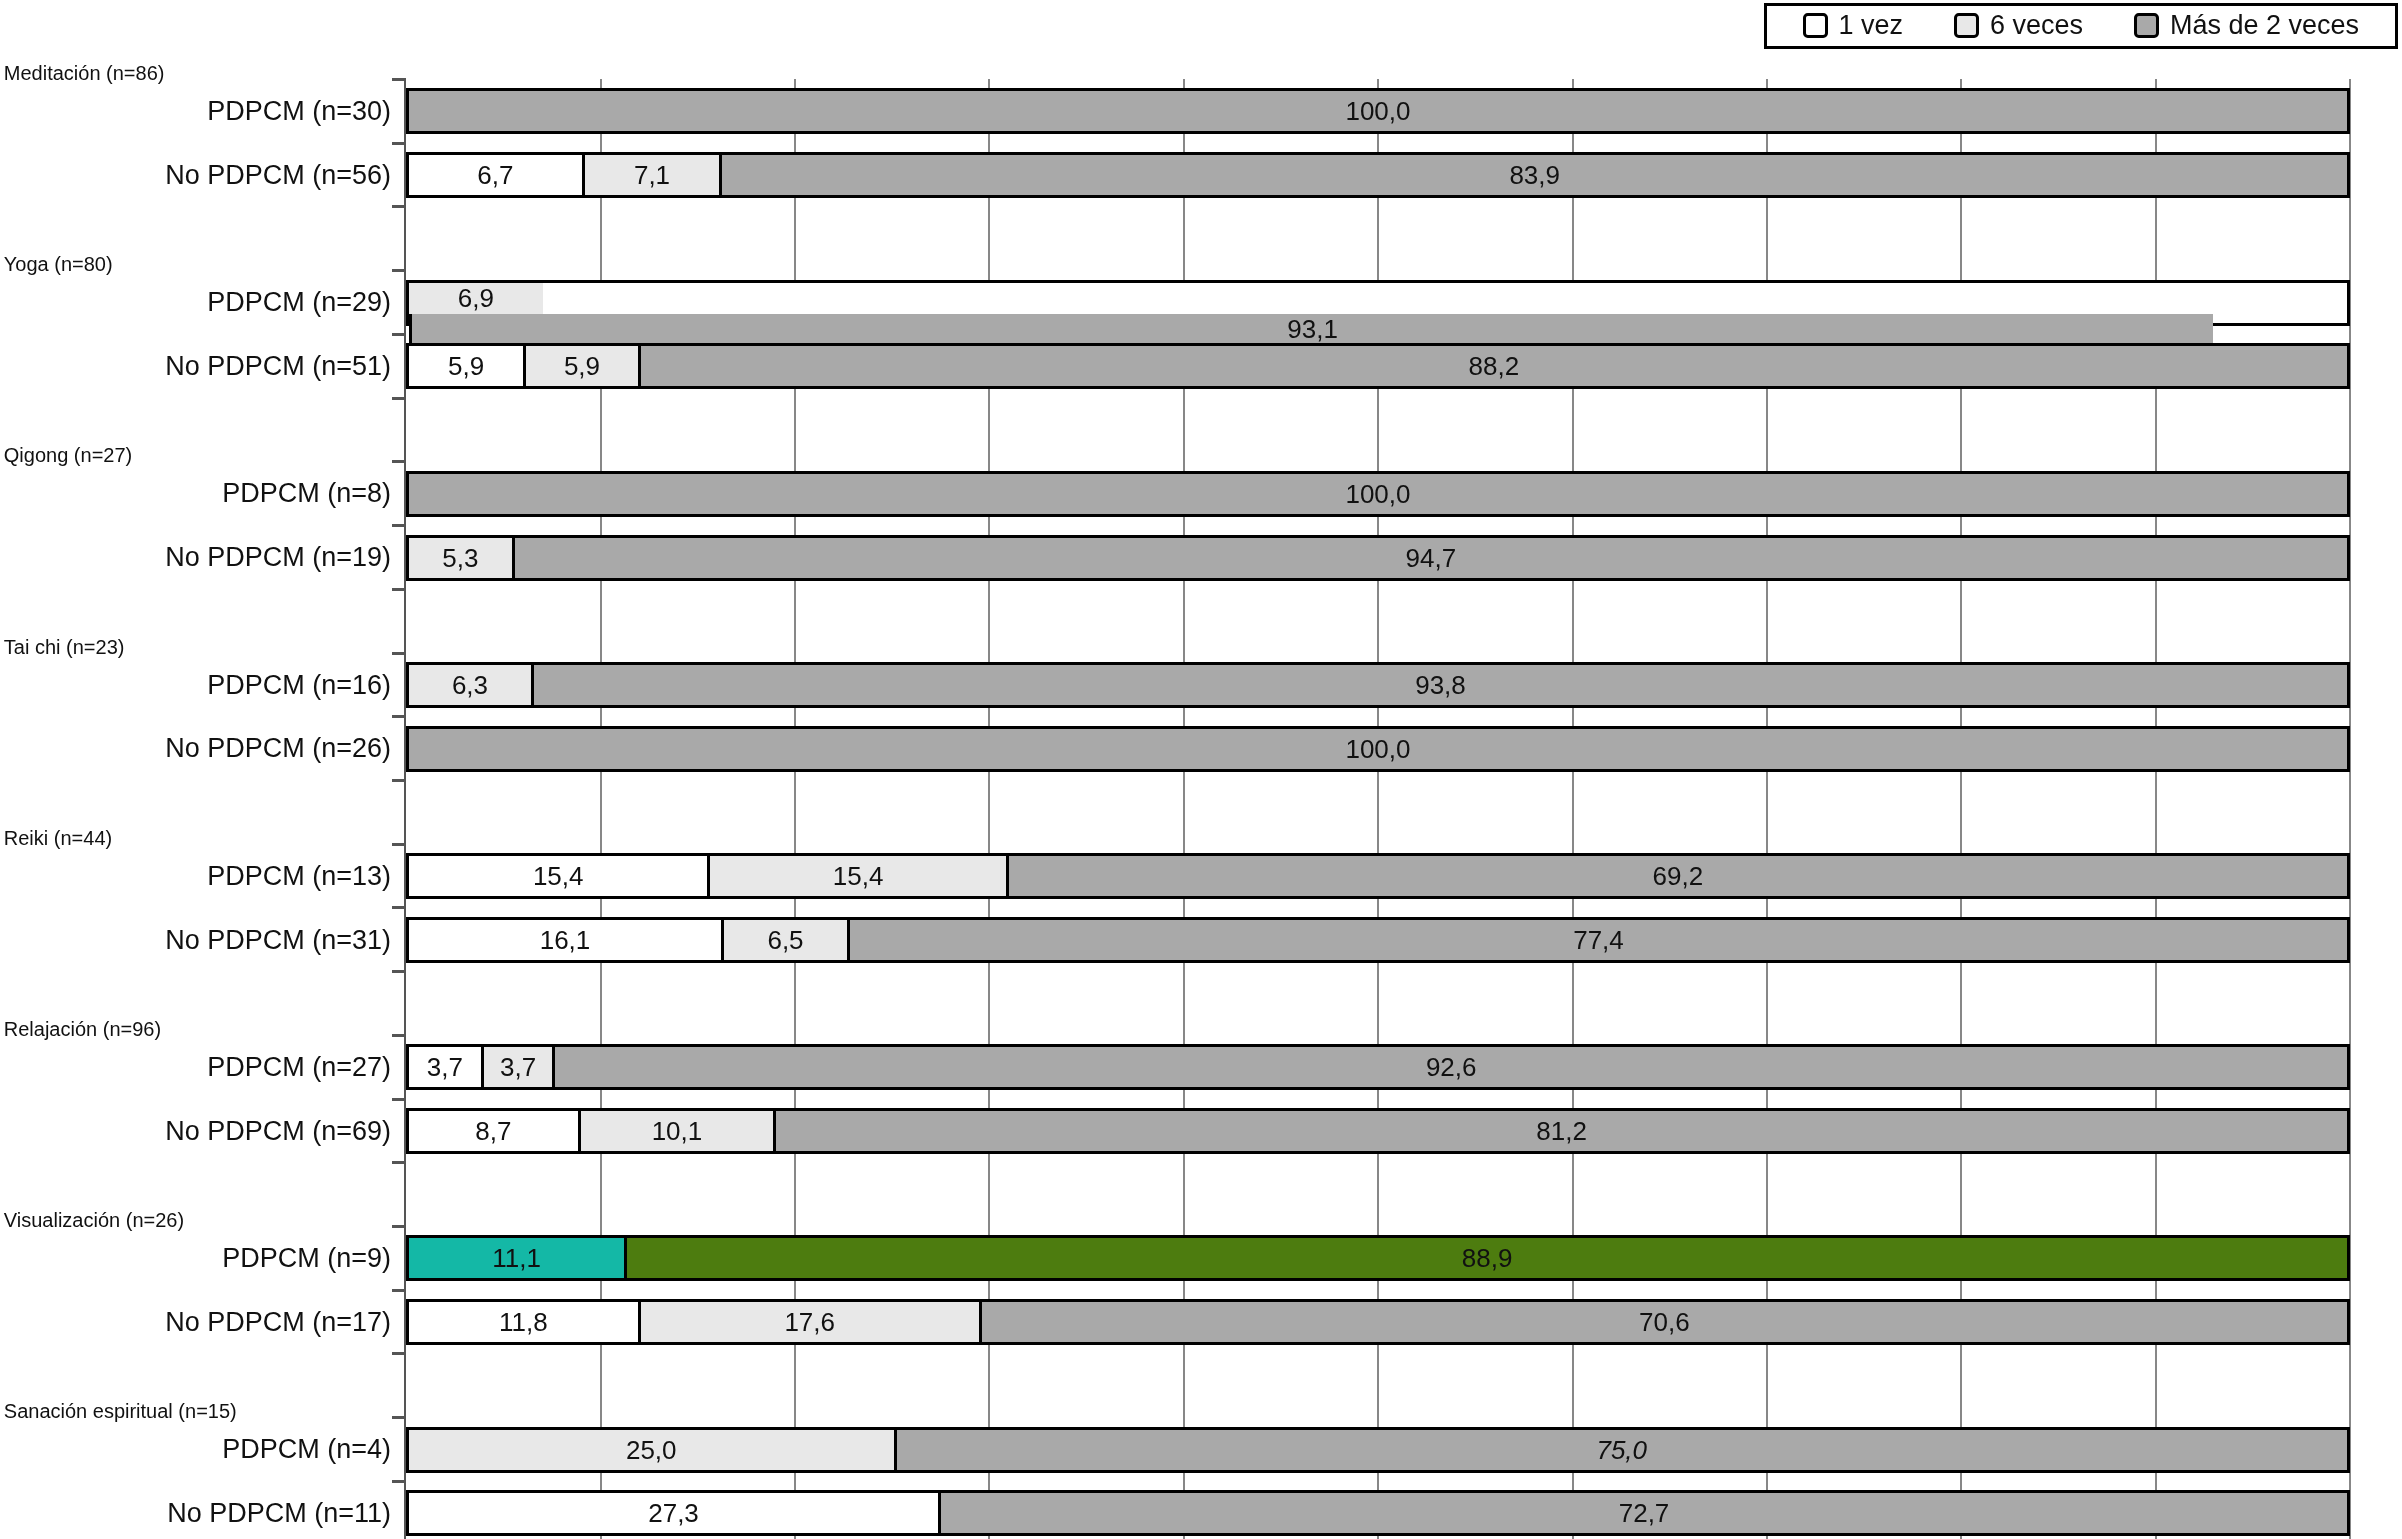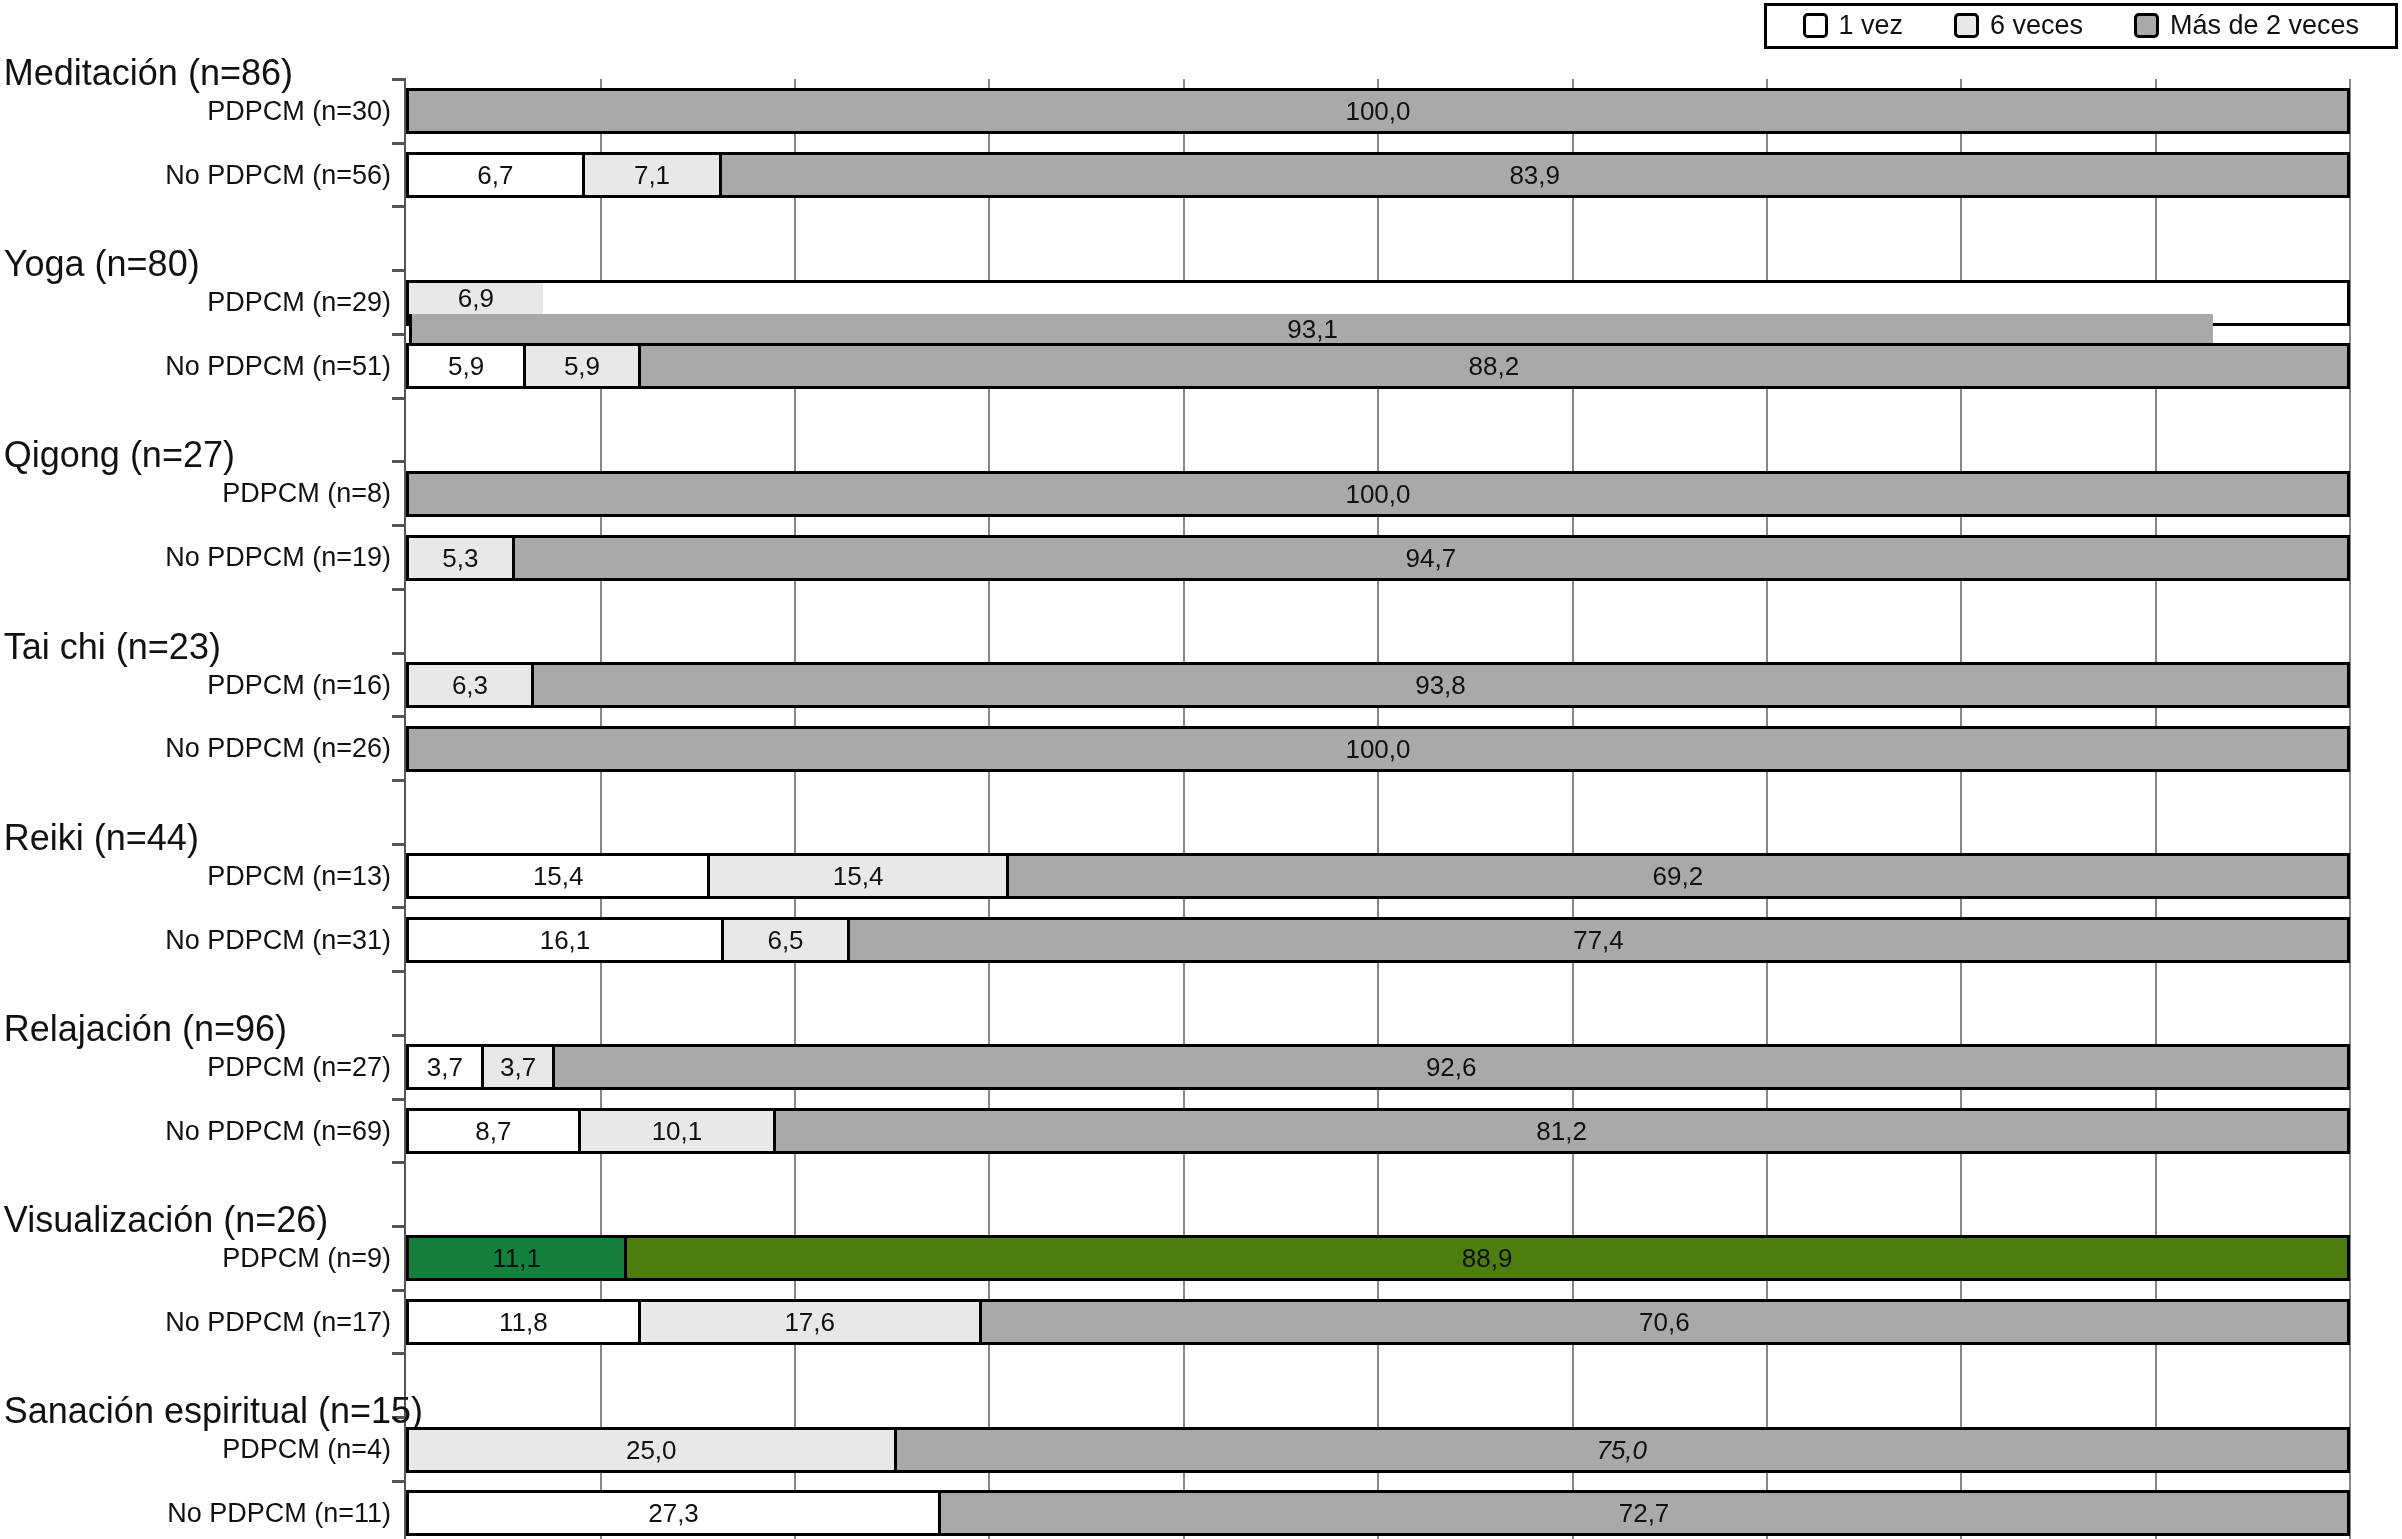--- a/index.html
+++ b/index.html
@@ -10,21 +10,21 @@
     font-family:"Liberation Sans", sans-serif;
     color:#111;
     overflow:hidden;
   }
   #plot{position:absolute;left:0;top:0;right:0;bottom:0;}
   .grid{position:absolute;top:79px;bottom:0;width:1.9px;background:#878787;}
   .axis{position:absolute;left:404px;top:79px;bottom:0;width:1.9px;background:#555;}
   .tick{position:absolute;left:392px;width:14.3px;height:2.9px;background:#555;}
   .group-label{
     position:absolute;left:3.8px;height:32px;line-height:32px;
-    font-size:36px;white-space:nowrap;
+    font-size:20px;white-space:nowrap;
   }
   .row-label{
     position:absolute;left:0;width:391px;height:32px;line-height:32px;
     text-align:right;font-size:27px;white-space:nowrap;
   }
   .bar{
     position:absolute;left:406px;width:1944px;height:46px;
     box-sizing:border-box;border:3.8px solid #000;background:#fff;
     display:flex;
   }
@@ -202,21 +202,21 @@
         <div class="seg" style="width: 10.1%; background: rgb(232, 232, 232); border-left: 3.8px solid rgb(0, 0, 0);">
           <span class="seg-label">10,1</span>
         </div>
         <div class="seg" style="width: 81.2%; background: rgb(169, 169, 169); border-left: 3.8px solid rgb(0, 0, 0);">
           <span class="seg-label">81,2</span>
         </div>
       </div>
       <div class="group-label" style="top: 1204px;">Visualización (n=26)</div>
       <div class="row-label" style="top: 1242px;">PDPCM (n=9)</div>
       <div class="bar" style="top: 1235px;">
-        <div class="seg" style="width: 11.1%; background: #15803d;">
+        <div class="seg" style="width: 11.1%; background: #14b8a6;">
           <span class="seg-label">11,1</span>
         </div>
         <div class="seg" style="width: 88.9%; background: #4d7c0f; border-left: 3.8px solid rgb(0, 0, 0); justify-content: center;">
           <span class="seg-label">88,9</span>
         </div>
       </div>
       <div class="row-label" style="top: 1306px;">No PDPCM (n=17)</div>
       <div class="bar" style="top: 1299px;">
         <div class="seg" style="width: 11.8%; background: rgb(255, 255, 255);">
           <span class="seg-label">11,8</span>

